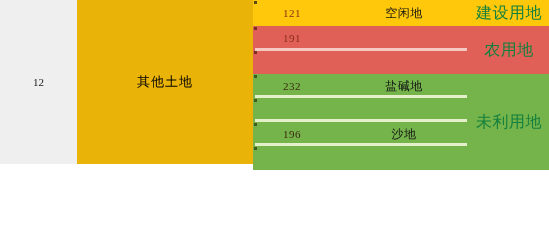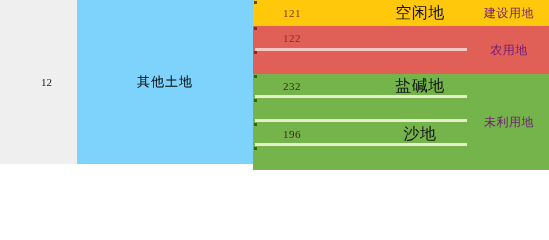--- a/index.html
+++ b/index.html
@@ -23,33 +23,32 @@
     background: #ffffff;
   }
   #code-cell {
     position: absolute;
     left: 0; top: 0;
     width: 77px; height: 164px;
     background: #efefef;
     display: flex;
     align-items: center;
     justify-content: center;
-    padding-left: 8px;
   }
   #code-cell .code-text {
     font-size: 11px;
     color: #1a1a1a;
     letter-spacing: 0px;
     font-family: "Liberation Serif", "DejaVu Serif", serif;
   }
   #name-cell {
     position: absolute;
     left: 77px; top: 0;
     width: 176px; height: 164px;
-    background: #7dd3fc;
+    background: #eab308;
     display: flex;
     align-items: center;
     justify-content: center;
   }
   #name-cell .name-text {
     font-size: 13px;
     color: #000000;
     font-family: "DejaVu Sans", "Liberation Sans", sans-serif;
     letter-spacing: 1px;
   }
@@ -82,27 +81,27 @@
     height: 24px;
     line-height: 24px;
     font-size: 11px;
     font-family: "Liberation Serif", "DejaVu Serif", serif;
     color: #8a2e16;
     letter-spacing: 0.5px;
   }
   .row.green-row .num { color: #3c2b10; }
   .row .label {
     position: absolute;
-    left: 102px;
+    left: 86px;
     top: 0;
     width: 130px;
     height: 24px;
     line-height: 24px;
     text-align: center;
-    font-size: 16px;
+    font-size: 12px;
     font-family: "DejaVu Sans", "Liberation Sans", sans-serif;
     color: #121212;
     letter-spacing: 0.5px;
   }
 
   
   .sep {
     position: absolute;
     left: 2px;
     width: 212px;
@@ -112,23 +111,23 @@
   .sep.on-green  { background: #e4f0c9; }
 
   
   .group-label {
     position: absolute;
     left: 216px;
     width: 80px;
     display: flex;
     align-items: center;
     justify-content: center;
-    font-size: 12px;
+    font-size: 16px;
     font-family: Liberation Sans, sans-serif;
-    color: #701a75;
+    color: #15803d;
     letter-spacing: 0.5px;
   }
 
   
   .handle {
     position: absolute;
     width: 3px; height: 3px;
     background: #5a4a12;
   }
   .handle.dark-red { background: #7a2f22; }
@@ -167,21 +166,21 @@
   <div class="sep on-green" style="top:95px;"></div>
   <div class="sep on-green" style="top:119px;"></div>
   <div class="sep on-green" style="top:143px;"></div>
 
   <div class="row" style="top:1px;">
     <span class="num">121</span>
     <span class="label">空闲地</span>
   </div>
 
   <div class="row" style="top:26px;">
-    <span class="num">122</span>
+    <span class="num">191</span>
   </div>
 
 
   <div class="row green-row" style="top:74px;">
     <span class="num">232</span>
     <span class="label">盐碱地</span>
   </div>
 
 
   <div class="row green-row" style="top:122px;">

